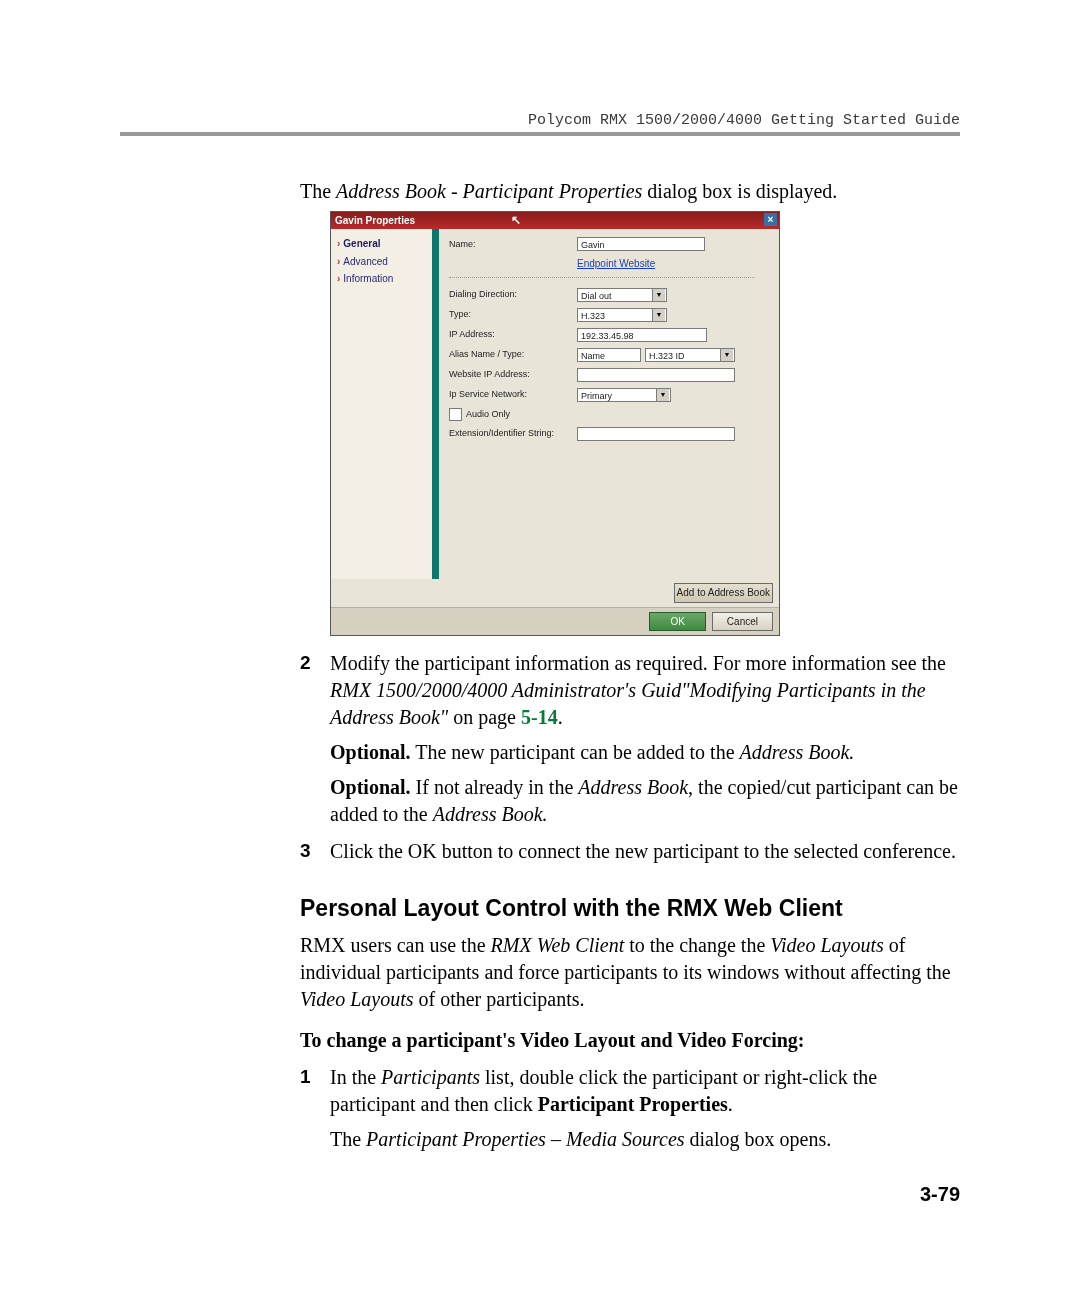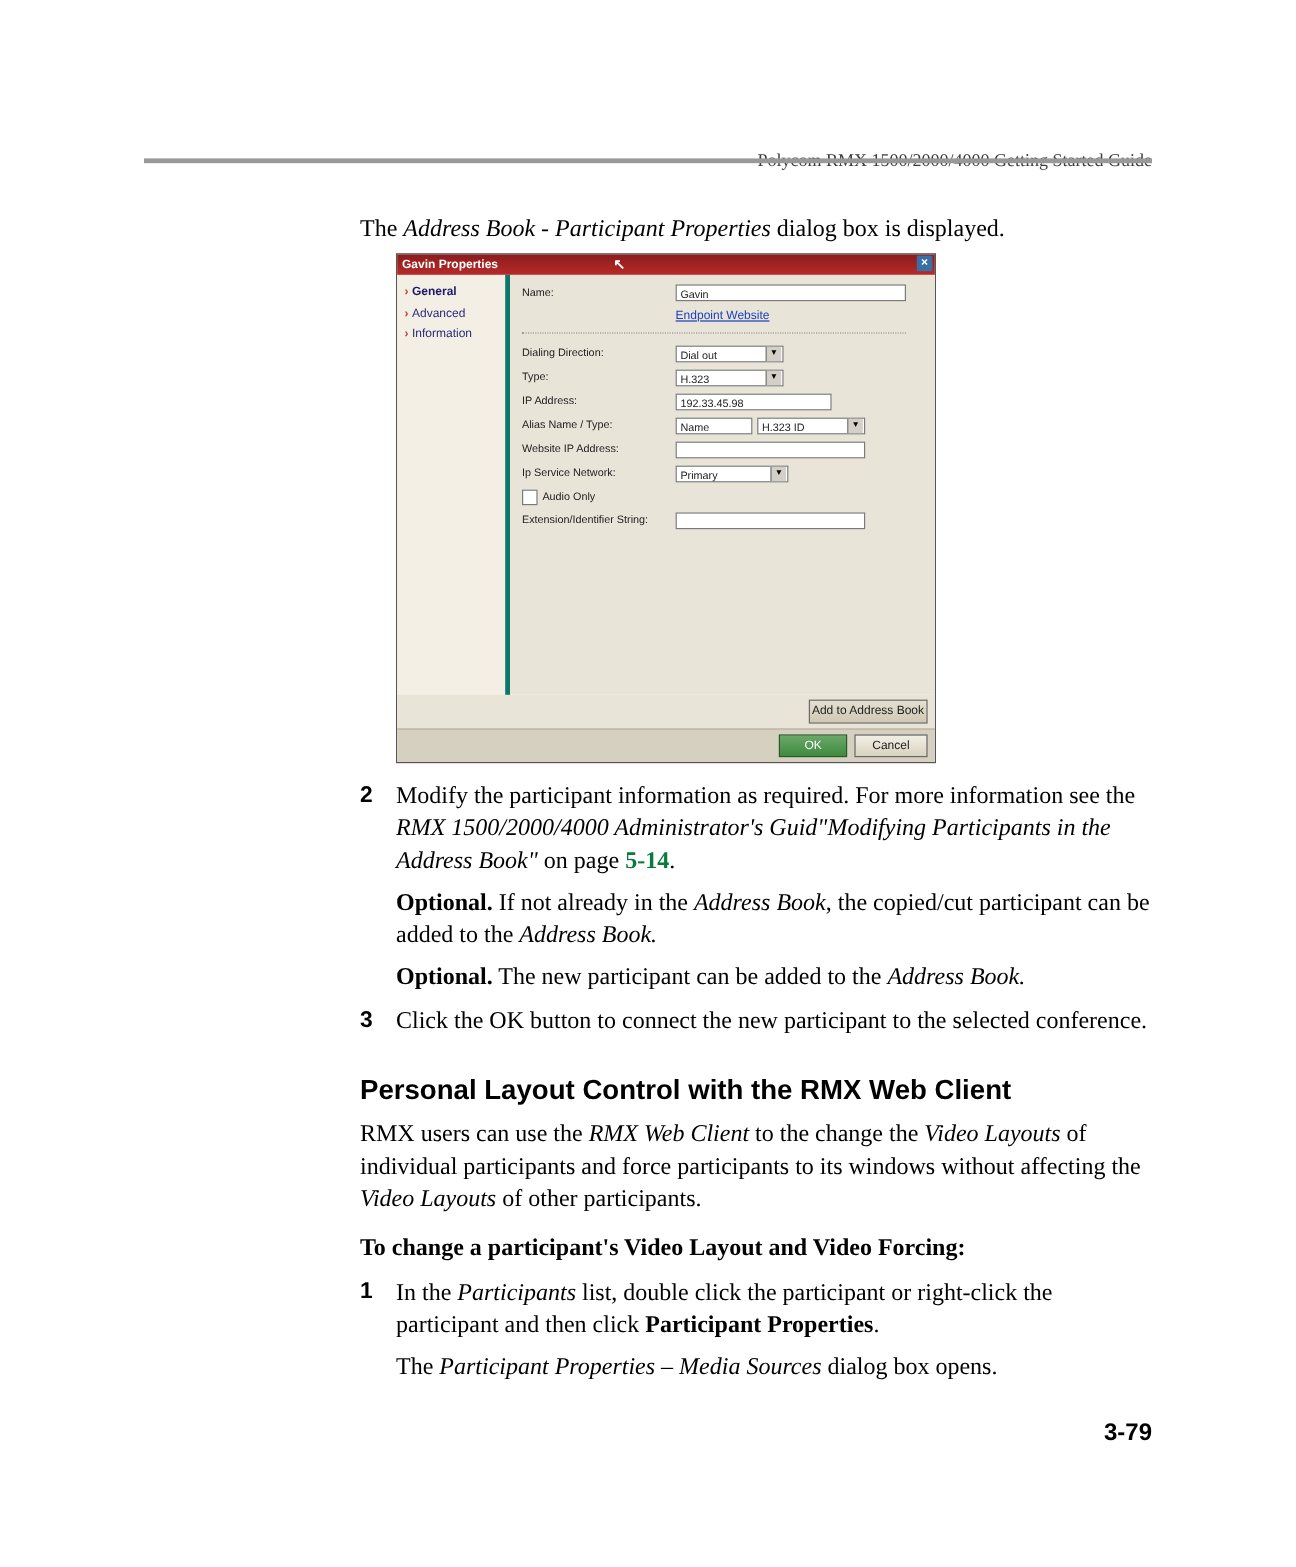--- a/index.html
+++ b/index.html
@@ -12,23 +12,23 @@
   }
   .page {
     width: 1080px;
     height: 1306px;
     position: relative;
     box-sizing: border-box;
     padding: 110px 120px 60px 120px;
   }
   .header-text {
     position: absolute;
-    top: 126px;
+    top: 112px;
     right: 120px;
-    font-family: Liberation Serif, serif;
+    font-family: Liberation Mono, monospace;
     font-size: 15px;
     color: #3a3a3a;
   }
   .header-rule {
     position: absolute;
     top: 132px;
     left: 120px;
     right: 120px;
     border-top: 4px solid #999;
   }
@@ -88,21 +88,21 @@
     font-size:12px;
   }
   .dlg-body {
     display: flex;
     background: #e9e4d8;
     height: 350px;
   }
   .dlg-nav {
     width: 108px;
     background: #f3efe4;
-    border-right: 4px solid #0f766e;
+    border-right: 7px solid #0f766e;
     padding: 8px 6px;
     box-sizing: border-box;
   }
   .dlg-nav .nav-item {
     font-size: 10px;
     color: #2a2a7a;
     margin-bottom: 4px;
     white-space: nowrap;
   }
   .dlg-nav .nav-item .arrow {
@@ -271,21 +271,21 @@
         </div>
         <div class="dlg-body">
           <div class="dlg-nav">
             <div class="nav-item sel"><span class="arrow">›</span><span>General</span></div>
             <div class="nav-item"><span class="arrow">›</span><span>Advanced</span></div>
             <div class="nav-item"><span class="arrow">›</span><span>Information</span></div>
           </div>
           <div class="dlg-main">
             <div class="form-row">
               <label>Name:</label>
-              <span class="field" style="width:192px">Gavin</span>
+              <span class="field" style="width:128px">Gavin</span>
             </div>
             <div class="form-row">
               <label></label>
               <span class="link">Endpoint Website</span>
             </div>
             <div class="dotted-sep"></div>
             <div class="form-row">
               <label>Dialing Direction:</label>
               <span class="select" style="width:90px">Dial out</span>
             </div>
@@ -331,24 +331,24 @@
       </div>
     </div>
 
     <div class="num-item">
       <div class="num">2</div>
       <div class="body">
         <span>Modify the participant information as required. For more information see the </span><span class="italic">RMX 1500/2000/4000 Administrator's Guid"Modifying Participants in the Address Book"</span><span> on page </span><span class="page-ref">5-14</span><span>.</span>
       </div>
     </div>
     <div class="sub-para">
+      <span class="bold">Optional.</span><span> The new participant can be added to the </span><span class="italic">Address Book.</span>
+    </div>
+    <div class="sub-para">
       <span class="bold">Optional.</span><span> If not already in the </span><span class="italic">Address Book</span><span>, the copied/cut participant can be added to the </span><span class="italic">Address Book.</span>
-    </div>
-    <div class="sub-para">
-      <span class="bold">Optional.</span><span> The new participant can be added to the </span><span class="italic">Address Book.</span>
     </div>
 
     <div class="num-item">
       <div class="num">3</div>
       <div class="body">Click the OK button to connect the new participant to the selected conference.</div>
     </div>
 
     <h2 class="section">Personal Layout Control with the RMX Web Client</h2>
 
     <div>

